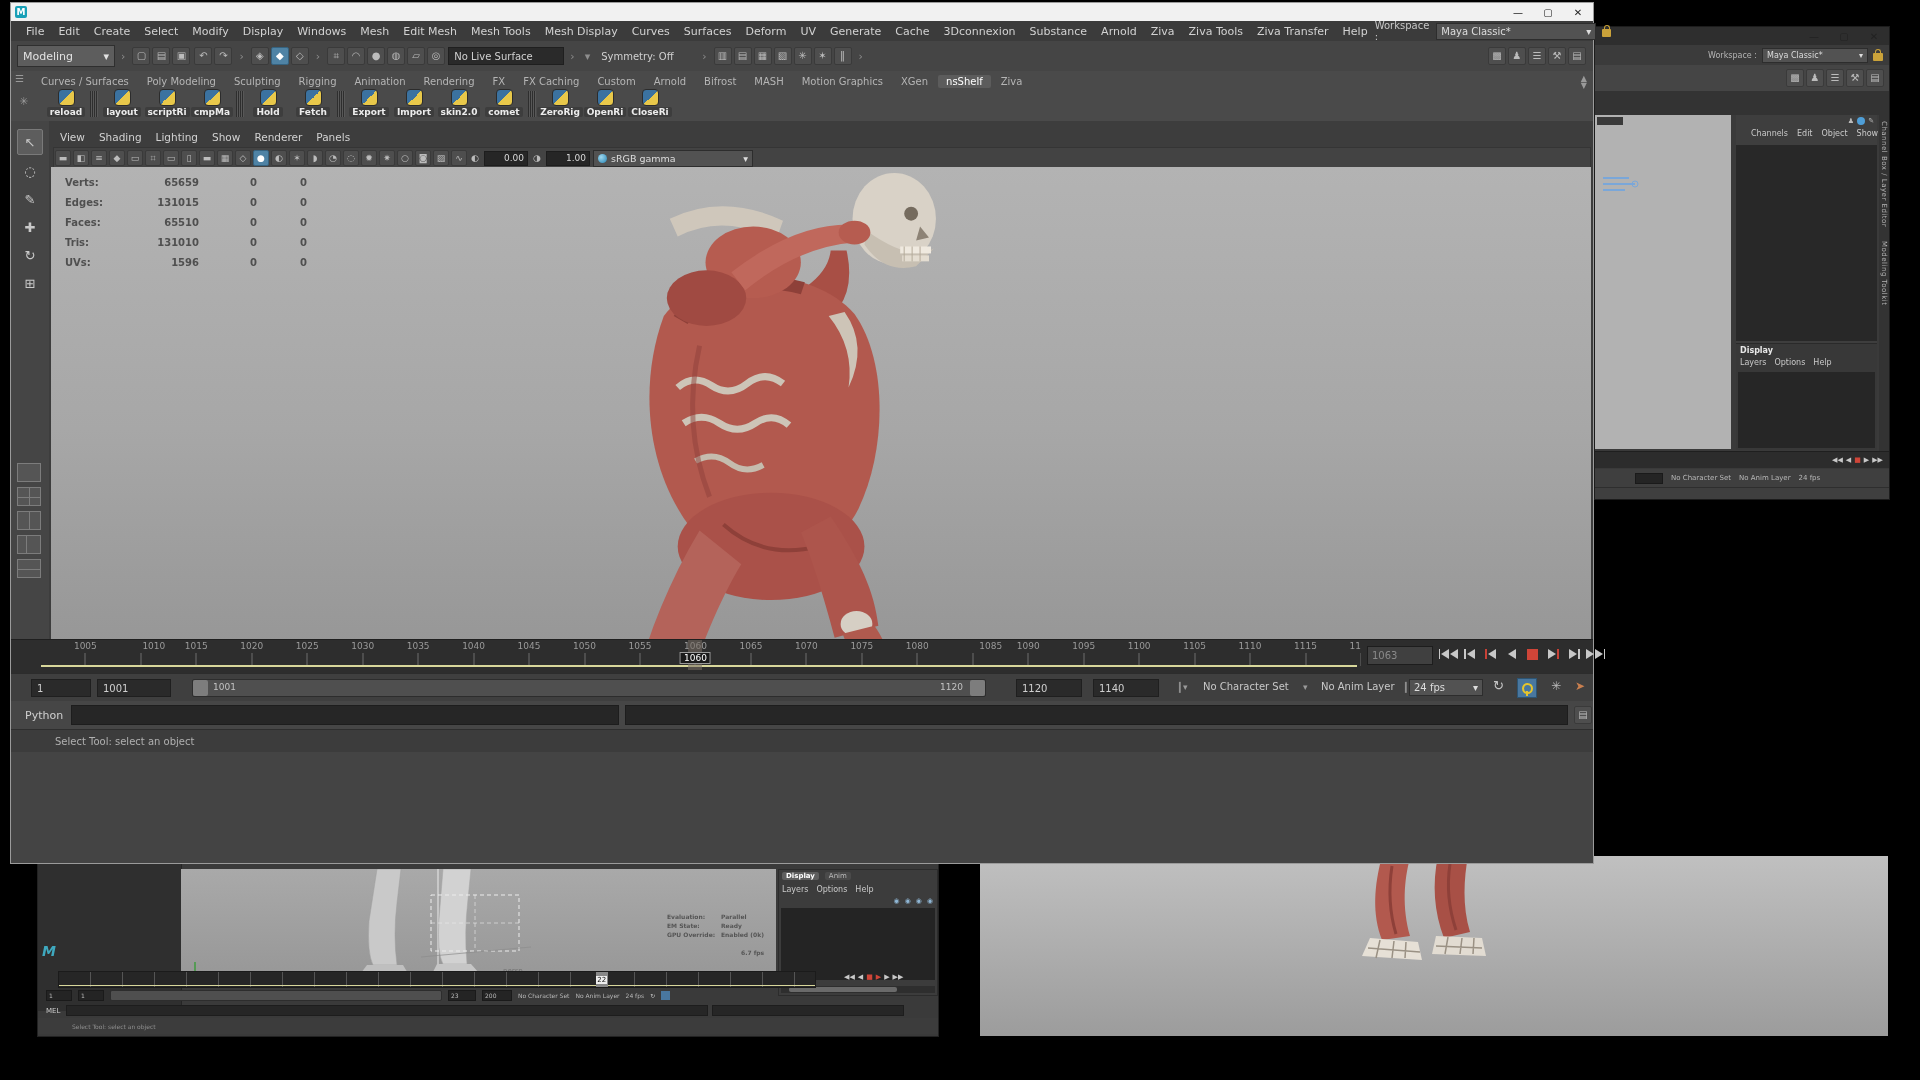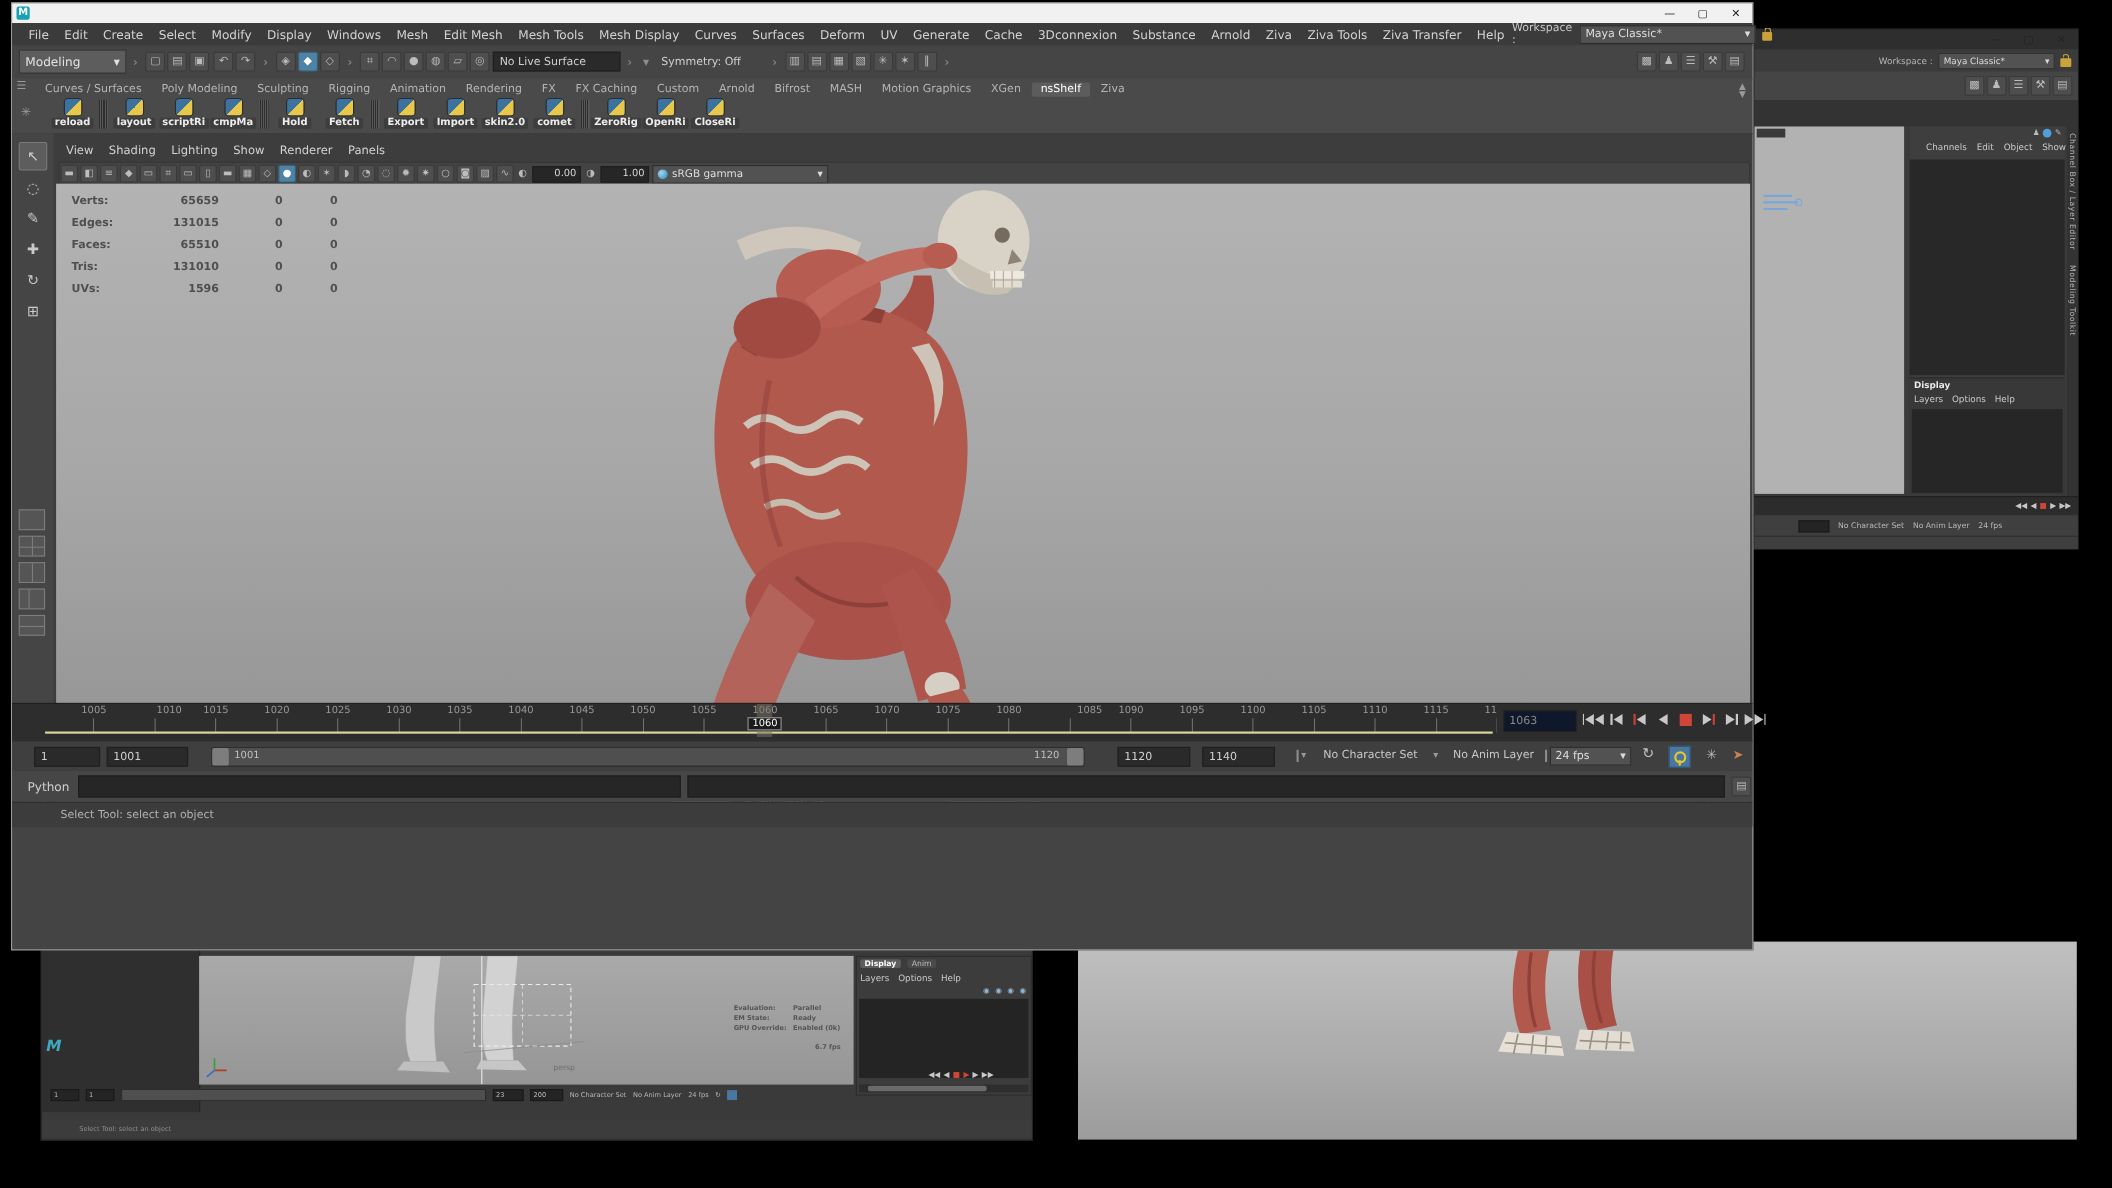--- a/index.html
+++ b/index.html
@@ -51,21 +51,21 @@
   .hudrow span:nth-child(n+2){text-align:right;}
   .kvrow{display:grid;grid-template-columns:100px 90px;font-size:10px;font-weight:bold;color:#585858;margin-bottom:8px;}
   .tooltip{background:#fffce1;border:1px solid #6b6b4a;color:#111;font-size:10px;padding:1px 4px;white-space:nowrap;}
   .timelinerow{left:0;top:636px;right:0;height:34px;background:#2d2d2d;border-top:1px solid #1f1f1f;}
   .tstrip{left:30px;top:0;width:1320px;height:30px;overflow:hidden;}
   .tick{position:absolute;top:1px;transform:translateX(-50%);font-size:9px;color:#9a9a9a;}
   .tickline{position:absolute;top:13px;width:1px;height:13px;background:#6f6f6f;transform:translateX(-50%);}
   .progressline{position:absolute;left:0;right:4px;bottom:3px;height:2px;background:#d8d79b;}
   .curmarker{position:absolute;top:0;bottom:0;width:14px;background:rgba(120,110,100,.55);transform:translateX(-50%);}
   .curbox{position:absolute;top:12px;left:50%;transform:translateX(-50%);background:#1b1b1b;border:1px solid #999;color:#fff;font-size:9px;padding:0 3px;white-space:nowrap;}
-  .timefield{left:1356px;top:6px;width:56px;height:17px;background:#0f172a;border:1px solid #1d1d1d;color:#8a8a8a;font-size:10px;display:flex;align-items:center;padding:0 4px;}
+  .timefield{left:1356px;top:6px;width:56px;height:17px;background:#404040;border:1px solid #1d1d1d;color:#8a8a8a;font-size:10px;display:flex;align-items:center;padding:0 4px;}
   .playback{left:1428px;top:4px;display:flex;gap:2px;}
   .pbtn{width:19px;height:20px;display:flex;align-items:center;justify-content:center;gap:1px;}
   .tri-l{width:0;height:0;border-top:5px solid transparent;border-bottom:5px solid transparent;border-right:8px solid #c8c8c8;}
   .tri-r{width:0;height:0;border-top:5px solid transparent;border-bottom:5px solid transparent;border-left:8px solid #c8c8c8;}
   .pbar{width:2px;height:10px;background:#c8c8c8;}
   .pbar.red{background:#c84136;}
   .stopsq{width:11px;height:11px;background:#cf4538;}
   .rangerow{left:0;top:670px;right:0;height:28px;background:#3f3f3f;border-top:1px solid #2c2c2c;}
   .rslider{left:181px;top:5px;width:792px;height:16px;background:#4f4f4f;border:1px solid #2d2d2d;border-radius:2px;}
   .rhandle{position:absolute;top:0;bottom:0;width:15px;background:#7d7d7d;border-radius:2px;}
@@ -729,20 +729,26 @@
         <span data-name="eye-icon">◉</span>
         <span data-name="eye-icon">◉</span>
         <span data-name="eye-icon">◉</span>
     </div>
     <div class="abs" style="left:2px;top:38px;right:2px;height:72px;background:#242424" data-name="mini-layer-list"></div>
     <div class="abs" style="left:2px;bottom:2px;right:2px;height:7px;background:#2e2e2e" data-name="mini-h-scrollbar">
       <span class="abs" style="left:8px;top:1px;width:70%;height:5px;background:#6a6a6a;border-radius:2px" data-name="scrollbar-thumb"></span>
     </div>
   </div>
 
+  <div class="abs minitl" style="left:20px;top:108px;width:756px;height:15px" data-name="mini-timeline">
+    <div class="abs" style="left:0;right:0;bottom:1px;height:1px;background:#d8d79b" data-name="mini-cached-line"></div>
+    <div class="minimarker" style="left:71%" data-name="mini-current-frame-marker">
+      <span data-name="mini-current-frame-label">22</span>
+    </div>
+  </div>
   <div class="abs minipb" style="left:806px;top:110px" data-name="mini-playback-controls">
     <span data-name="go-to-start-icon">◀◀</span>
       <span data-name="step-back-icon">◀</span>
       <span class="red" data-name="stop-icon">■</span>
       <span class="red" data-name="play-icon">▶</span>
       <span data-name="step-forward-icon">▶</span>
       <span data-name="go-to-end-icon">▶▶</span>
   </div>
 
   <div class="abs" style="left:8px;top:126px;right:8px;height:13px;display:flex;align-items:center;gap:6px" data-name="mini-range-row">
@@ -751,16 +757,21 @@
     <span style="flex:0 0 330px;height:9px;background:#4f4f4f;border:1px solid #2d2d2d;border-radius:2px" data-name="mini-range-slider"></span>
     <span class="minifield" style="width:22px" data-name="mini-play-end-field">23</span>
     <span class="minifield" style="width:24px" data-name="mini-anim-end-field">200</span>
     <span class="t6" style="color:#b8b8b8" data-name="mini-character-set">No Character Set</span>
     <span class="t6" style="color:#b8b8b8" data-name="mini-anim-layer">No Anim Layer</span>
     <span class="t6" style="color:#b8b8b8" data-name="mini-fps-select">24 fps</span>
     <span class="t6" style="color:#c4c4c4" data-name="loop-icon">↻</span>
     <span style="width:9px;height:9px;background:#49779f;display:inline-block" data-name="auto-key-icon"></span>
   </div>
 
+  <div class="abs" style="left:0;top:141px;right:0;height:13px;display:flex;align-items:center" data-name="mini-command-row">
+    <span class="t7" style="color:#cfcfcf;padding:0 6px 0 8px" data-name="mini-command-language">MEL</span>
+    <span class="cmdfield" style="width:640px;height:9px" data-name="mini-command-input"></span>
+    <span class="cmdfield" style="width:190px;height:9px;margin-left:4px" data-name="mini-command-result"></span>
+  </div>
   <div class="abs" style="left:0;top:155px;right:0;height:16px;background:#3c3c3c;display:flex;align-items:center" data-name="mini-help-row">
     <span class="t6" style="color:#8f8f8f;padding-left:34px" data-name="mini-help-text">Select Tool: select an object</span>
   </div>
 </div>
 
 </body></html>

